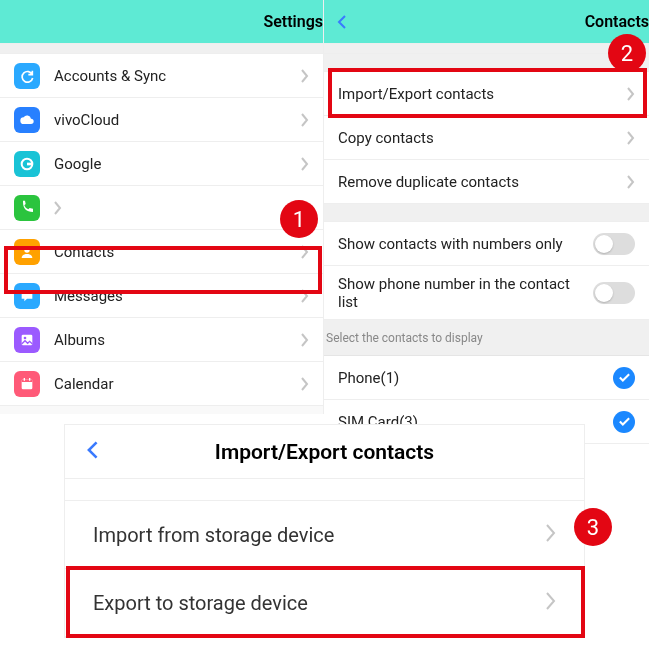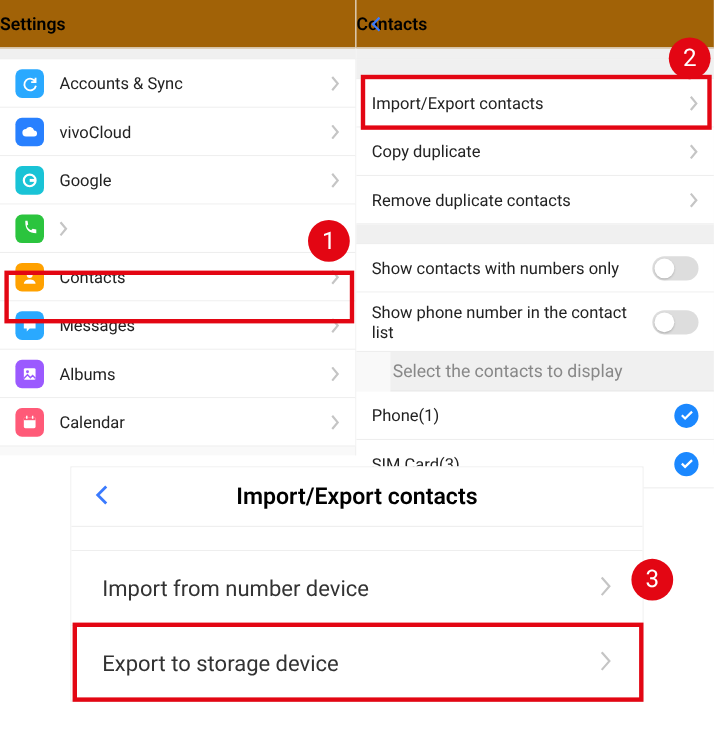--- a/index.html
+++ b/index.html
@@ -12,23 +12,23 @@
       position: relative;
     }
     .top-row { display: flex; height: 414px; }
     .col-left { width: 324px; background: #f9f9f9; border-right: 1px solid #eee; }
     .col-right { width: 325px; background: #f9f9f9; }
     
     .header {
       height: 44px;
       display: flex;
       align-items: center;
-      justify-content: flex-start;
-      position: relative;
-      background: #a16207;
+      justify-content: flex-end;
+      position: relative;
+      background: #5eead4;
       border-bottom: 1px solid #eee;
     }
     .header-title { font-size: 16px; font-weight: 600; }
     .back-arrow {
       position: absolute; left: 12px;
       color: #3a7afe;
     }
     .back-arrow svg { width: 14px; height: 14px; display: block; }
     
     .spacer-sm { height: 10px; background: #f0f0f0; border-bottom: 1px solid #eee; }
@@ -79,26 +79,25 @@
       background: #1b88ff;
       border-radius: 50%;
       display: flex; align-items: center; justify-content: center;
       flex-shrink: 0;
     }
     .check svg { width: 13px; height: 13px; }
     
     .section-head {
       height: 36px;
       padding: 0 2px;
-      font-size: 16px;
+      font-size: 12px;
       color: #888;
       display: flex; align-items: center;
       background: #f0f0f0;
       border-bottom: 1px solid #e5e5e5;
-      margin-left: 31px;
     }
     
     .bg-blue   { background: #2aa9ff; }
     .bg-dblue  { background: #2880ff; }
     .bg-orange { background: #ffa100; }
     .bg-green  { background: #2bc43e; }
     .bg-purple { background: #9b5aff; }
     .bg-pink   { background: #ff5a78; }
     .bg-cyan   { background: #19c3d6; }
     
@@ -292,21 +291,21 @@
     <div class="spacer"></div>
     <div class="row">
       <span class="label">Import/Export contacts</span>
       <span class="chev">
           <svg viewBox="0 0 8 14" fill="none" stroke="currentColor" stroke-width="2">
             <path d="M1 1l5 6-5 6"></path>
           </svg>
         </span>
     </div>
     <div class="row">
-      <span class="label">Copy duplicate</span>
+      <span class="label">Copy contacts</span>
       <span class="chev">
           <svg viewBox="0 0 8 14" fill="none" stroke="currentColor" stroke-width="2">
             <path d="M1 1l5 6-5 6"></path>
           </svg>
         </span>
     </div>
     <div class="row">
       <span class="label">Remove duplicate contacts</span>
       <span class="chev">
           <svg viewBox="0 0 8 14" fill="none" stroke="currentColor" stroke-width="2">
@@ -348,21 +347,21 @@
 <div class="bottom-pane">
   <div class="panel3">
     <div class="header3">
       <span class="back3"><svg viewBox="0 0 14 14" fill="none" stroke="currentColor" stroke-width="2">
             <path d="M9 1L3 7l6 6"></path>
           </svg></span>
       <span class="header3-title">Import/Export contacts</span>
     </div>
     <div style="height:22px;background:#fff;border-bottom:1px solid #eee;"></div>
     <div class="row3">
-      <span class="label">Import from number device</span>
+      <span class="label">Import from storage device</span>
       <span class="chev"><svg viewBox="0 0 10 18" fill="none" stroke="currentColor" stroke-width="2">
             <path d="M1 1l7 8-7 8"></path>
           </svg></span>
     </div>
     <div class="row3">
       <span class="label">Export to storage device</span>
       <span class="chev"><svg viewBox="0 0 10 18" fill="none" stroke="currentColor" stroke-width="2">
             <path d="M1 1l7 8-7 8"></path>
           </svg></span>
     </div>

